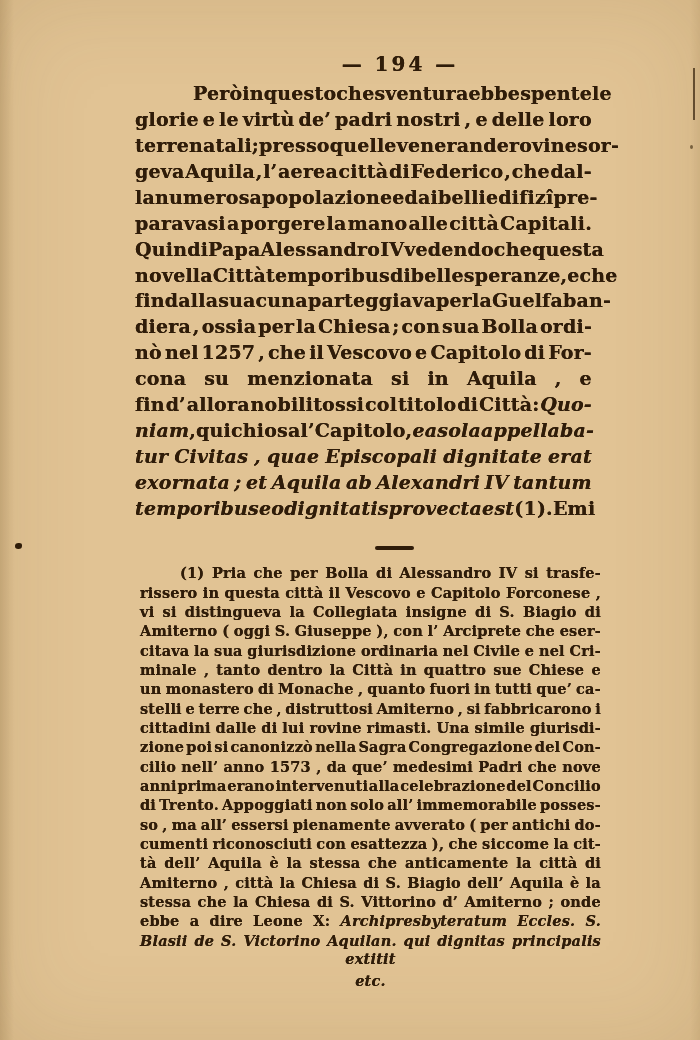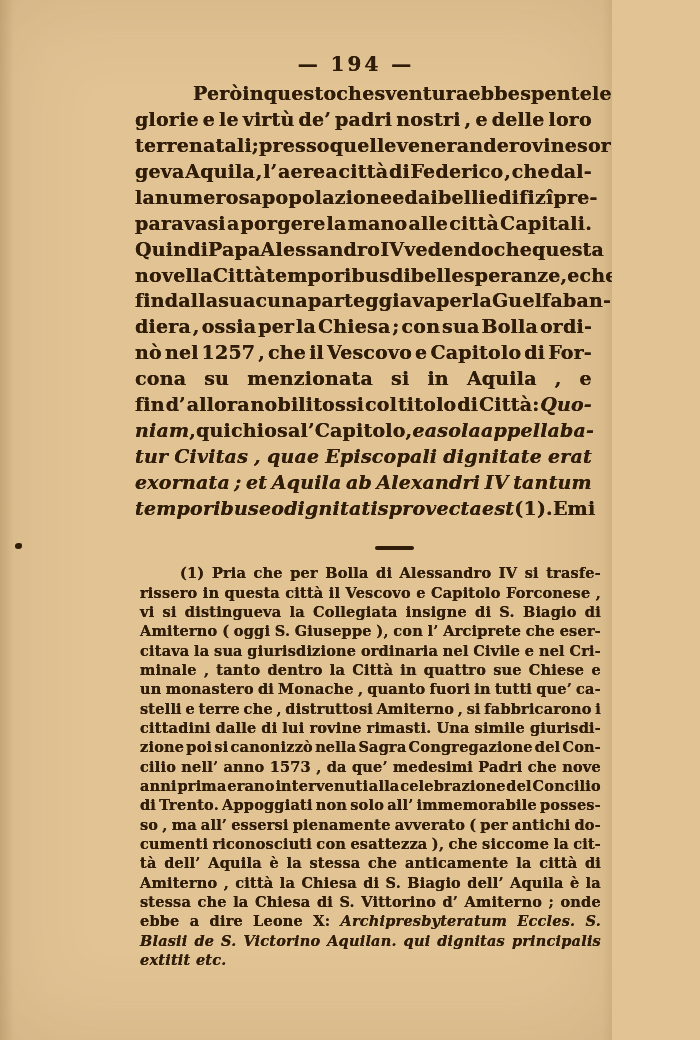--- a/index.html
+++ b/index.html
@@ -8,21 +8,21 @@
   }
   html,body{margin:0;padding:0;}
   body{
     width:700px;height:1040px;
     font-family:"DejaVu Serif","Liberation Serif",serif;
     background:var(--paper);
     overflow:hidden;
   }
   .page{
     position:relative;
-    width:612px;height:1040px;
+    width:700px;height:1040px;
     background:var(--paper);
     background-image:linear-gradient(90deg, rgba(120,90,45,.22), rgba(120,90,45,0) 14px),
                      linear-gradient(270deg, rgba(120,90,45,.10), rgba(120,90,45,0) 10px);
     box-shadow:inset 0 0 90px rgba(125,95,45,.16);
     color:var(--ink);
     overflow:hidden;
   }
   .pagenum{
     position:absolute;
     left:100px;right:0;top:52px;
@@ -48,21 +48,21 @@
     justify-content:space-between;
     align-items:center;
     white-space:nowrap;
     text-shadow:0 0 .4px currentColor;
     letter-spacing:.2px;
   }
   .col-main .line{height:25.95px;}
   .col-foot .line{height:19.35px;}
   .col-main .line.indent{padding-left:58px;}
   .col-foot .line.indent{padding-left:40px;}
-  .line.left{justify-content:flex-start;gap:.38em;}
+  .line.left{justify-content:flex-start;gap:.38em;flex-direction:column;}
   .it{font-style:italic;}
   .footnote-divider{
     position:absolute;
     left:375px;top:546px;
     width:39px;height:4px;
     background:var(--ink);
     border-radius:2px;
   }
   .ink-speck{
     position:absolute;

